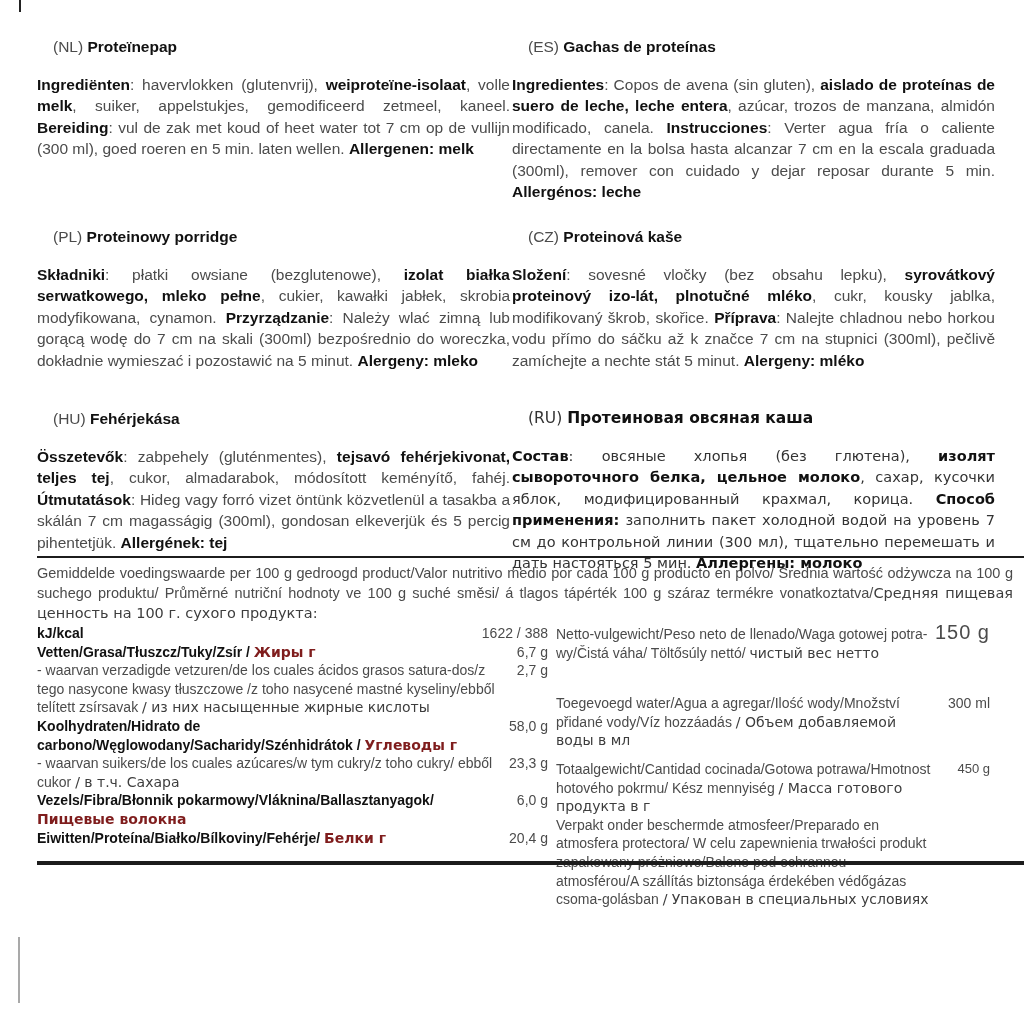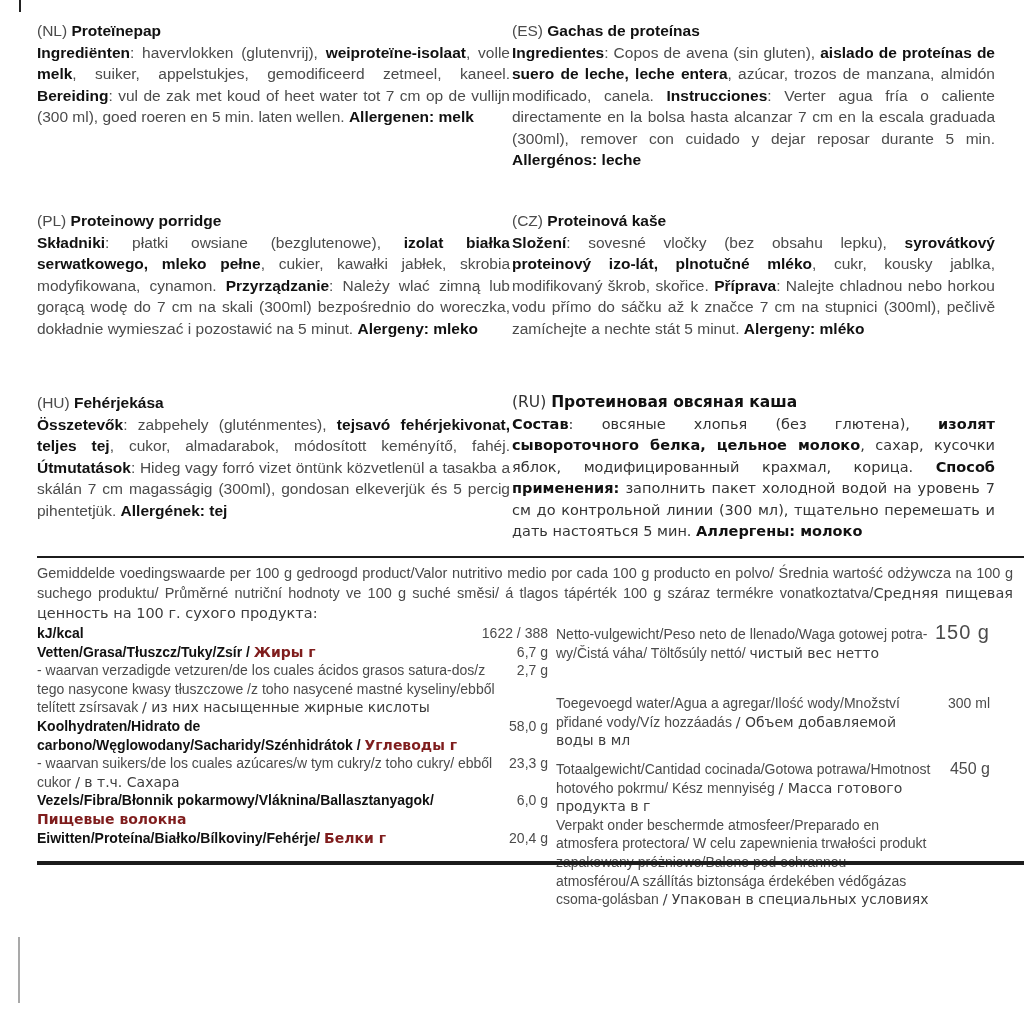--- a/index.html
+++ b/index.html
@@ -15,21 +15,21 @@
   #canvas { position:absolute; inset:0; width:1024px; height:1024px; }
 
   
   .b { font-weight:700; color:#111111; }
   .c { font-family:"DejaVu Sans", sans-serif; color:#3d3d3d; }
   .b.c { color:#7f1d1d; }
 
   
   #sections { position:absolute; inset:0; }
   #sections section { position:absolute; font-size:15.5px; line-height:21.5px; }
-  #sections .sec-title { font-size:15.5px; font-weight:400; margin:0; }
+  #sections .sec-title { font-size:15.5px; font-weight:400; margin:16px; }
   #sections .sec-body { margin:0; text-align:justify; }
   #sections section:nth-of-type(1) { left:37px;  top:20px;  width:473px; }
   #sections section:nth-of-type(2) { left:512px; top:20px;  width:483px; }
   #sections section:nth-of-type(3) { left:37px;  top:210px; width:473px; }
   #sections section:nth-of-type(4) { left:512px; top:210px; width:483px; }
   #sections section:nth-of-type(5) { left:37px;  top:392px; width:473px; }
   #sections section:nth-of-type(6) { left:512px; top:392px; width:483px;
       font-family:"DejaVu Sans", sans-serif; font-size:14.5px; color:#333; }
 
   
@@ -53,21 +53,21 @@
   #nut-left .lbl { width:468px; }
 
   #nut-right {
     position:absolute; left:556px; top:625px; width:434px;
     font-size:14px; line-height:18.6px;
   }
   #nut-right .lbl { width:376px; }
   #nut-right .nrow:nth-of-type(1) { margin-bottom:32px; }
   #nut-right .nrow:nth-of-type(1) .val { font-size:20px; top:-2px; letter-spacing:1px; }
   #nut-right .nrow:nth-of-type(2) { margin-bottom:10px; }
-  #nut-right .nrow:nth-of-type(3) .val { font-size:16px;text-align:center; }
+  #nut-right .nrow:nth-of-type(3) .val { font-size:13px;text-align:center; }
 
   
   #mark-top  { position:absolute; left:19px; top:0;     width:2px; height:12px; background:#222222; }
   #mark-left { position:absolute; left:18px; top:937px; width:2px; height:66px; background:#a9a9a9; }
 </style>
 </head>
 <body>
 
 <div id="canvas">
 

